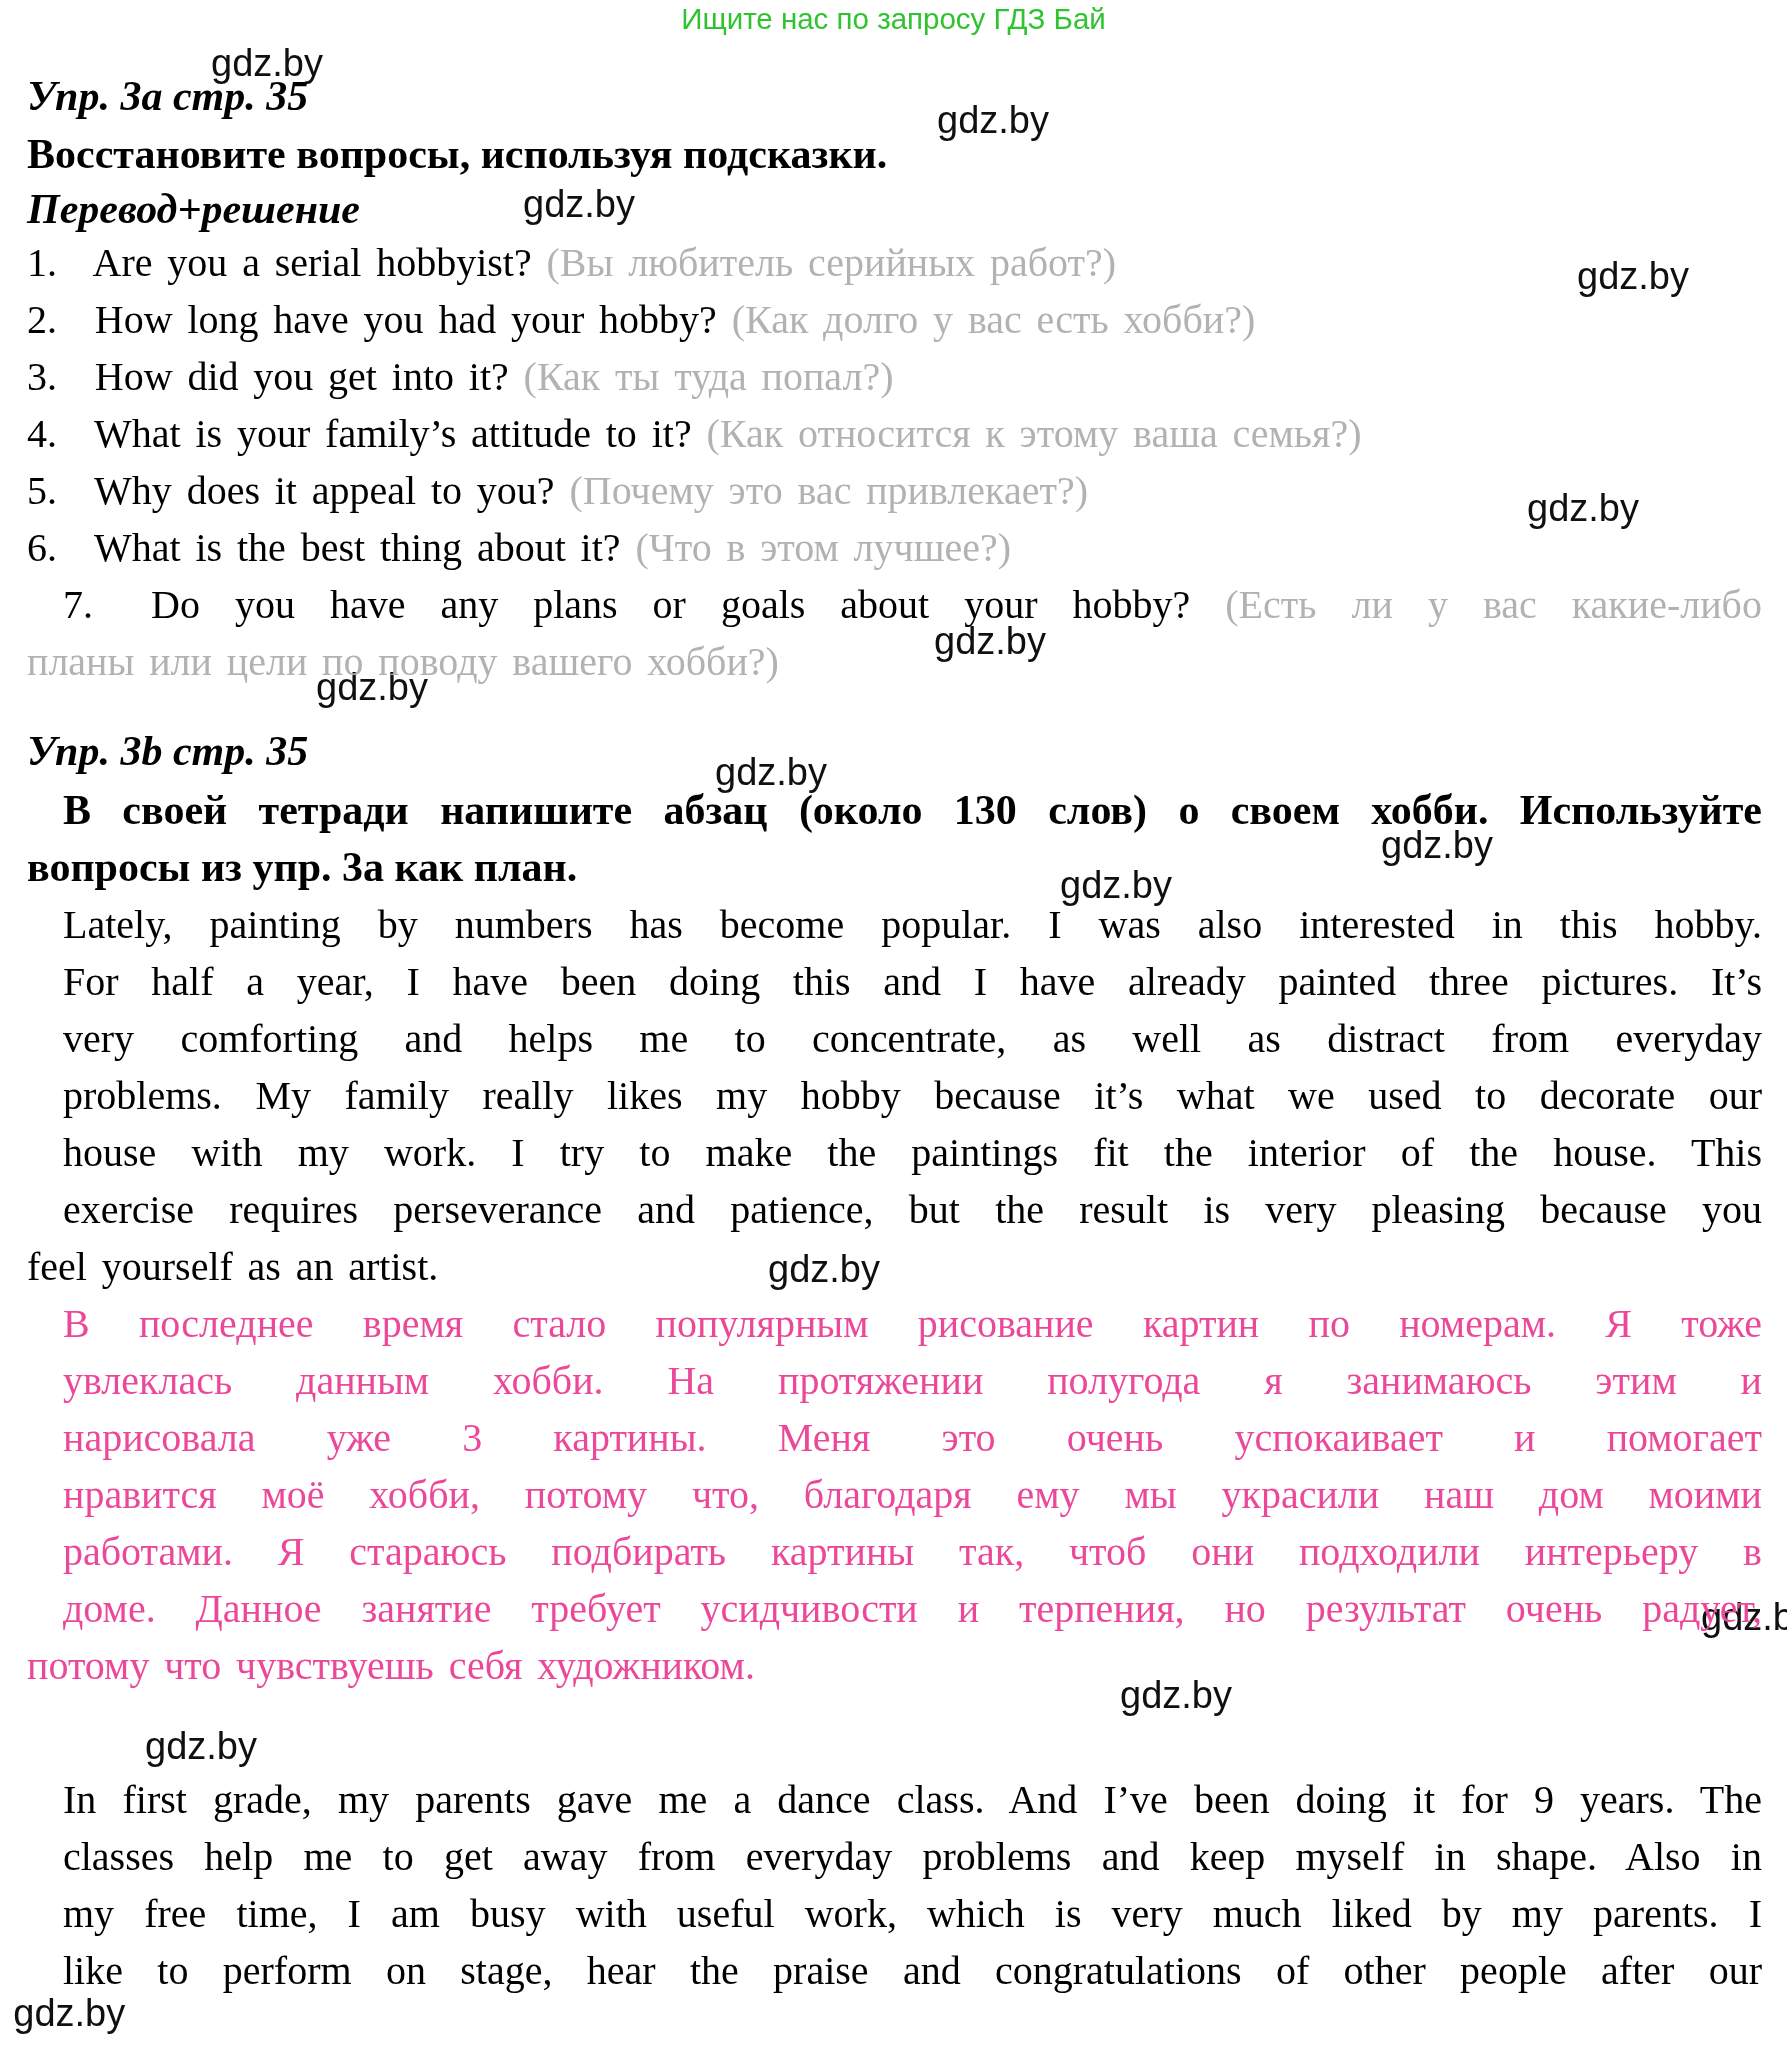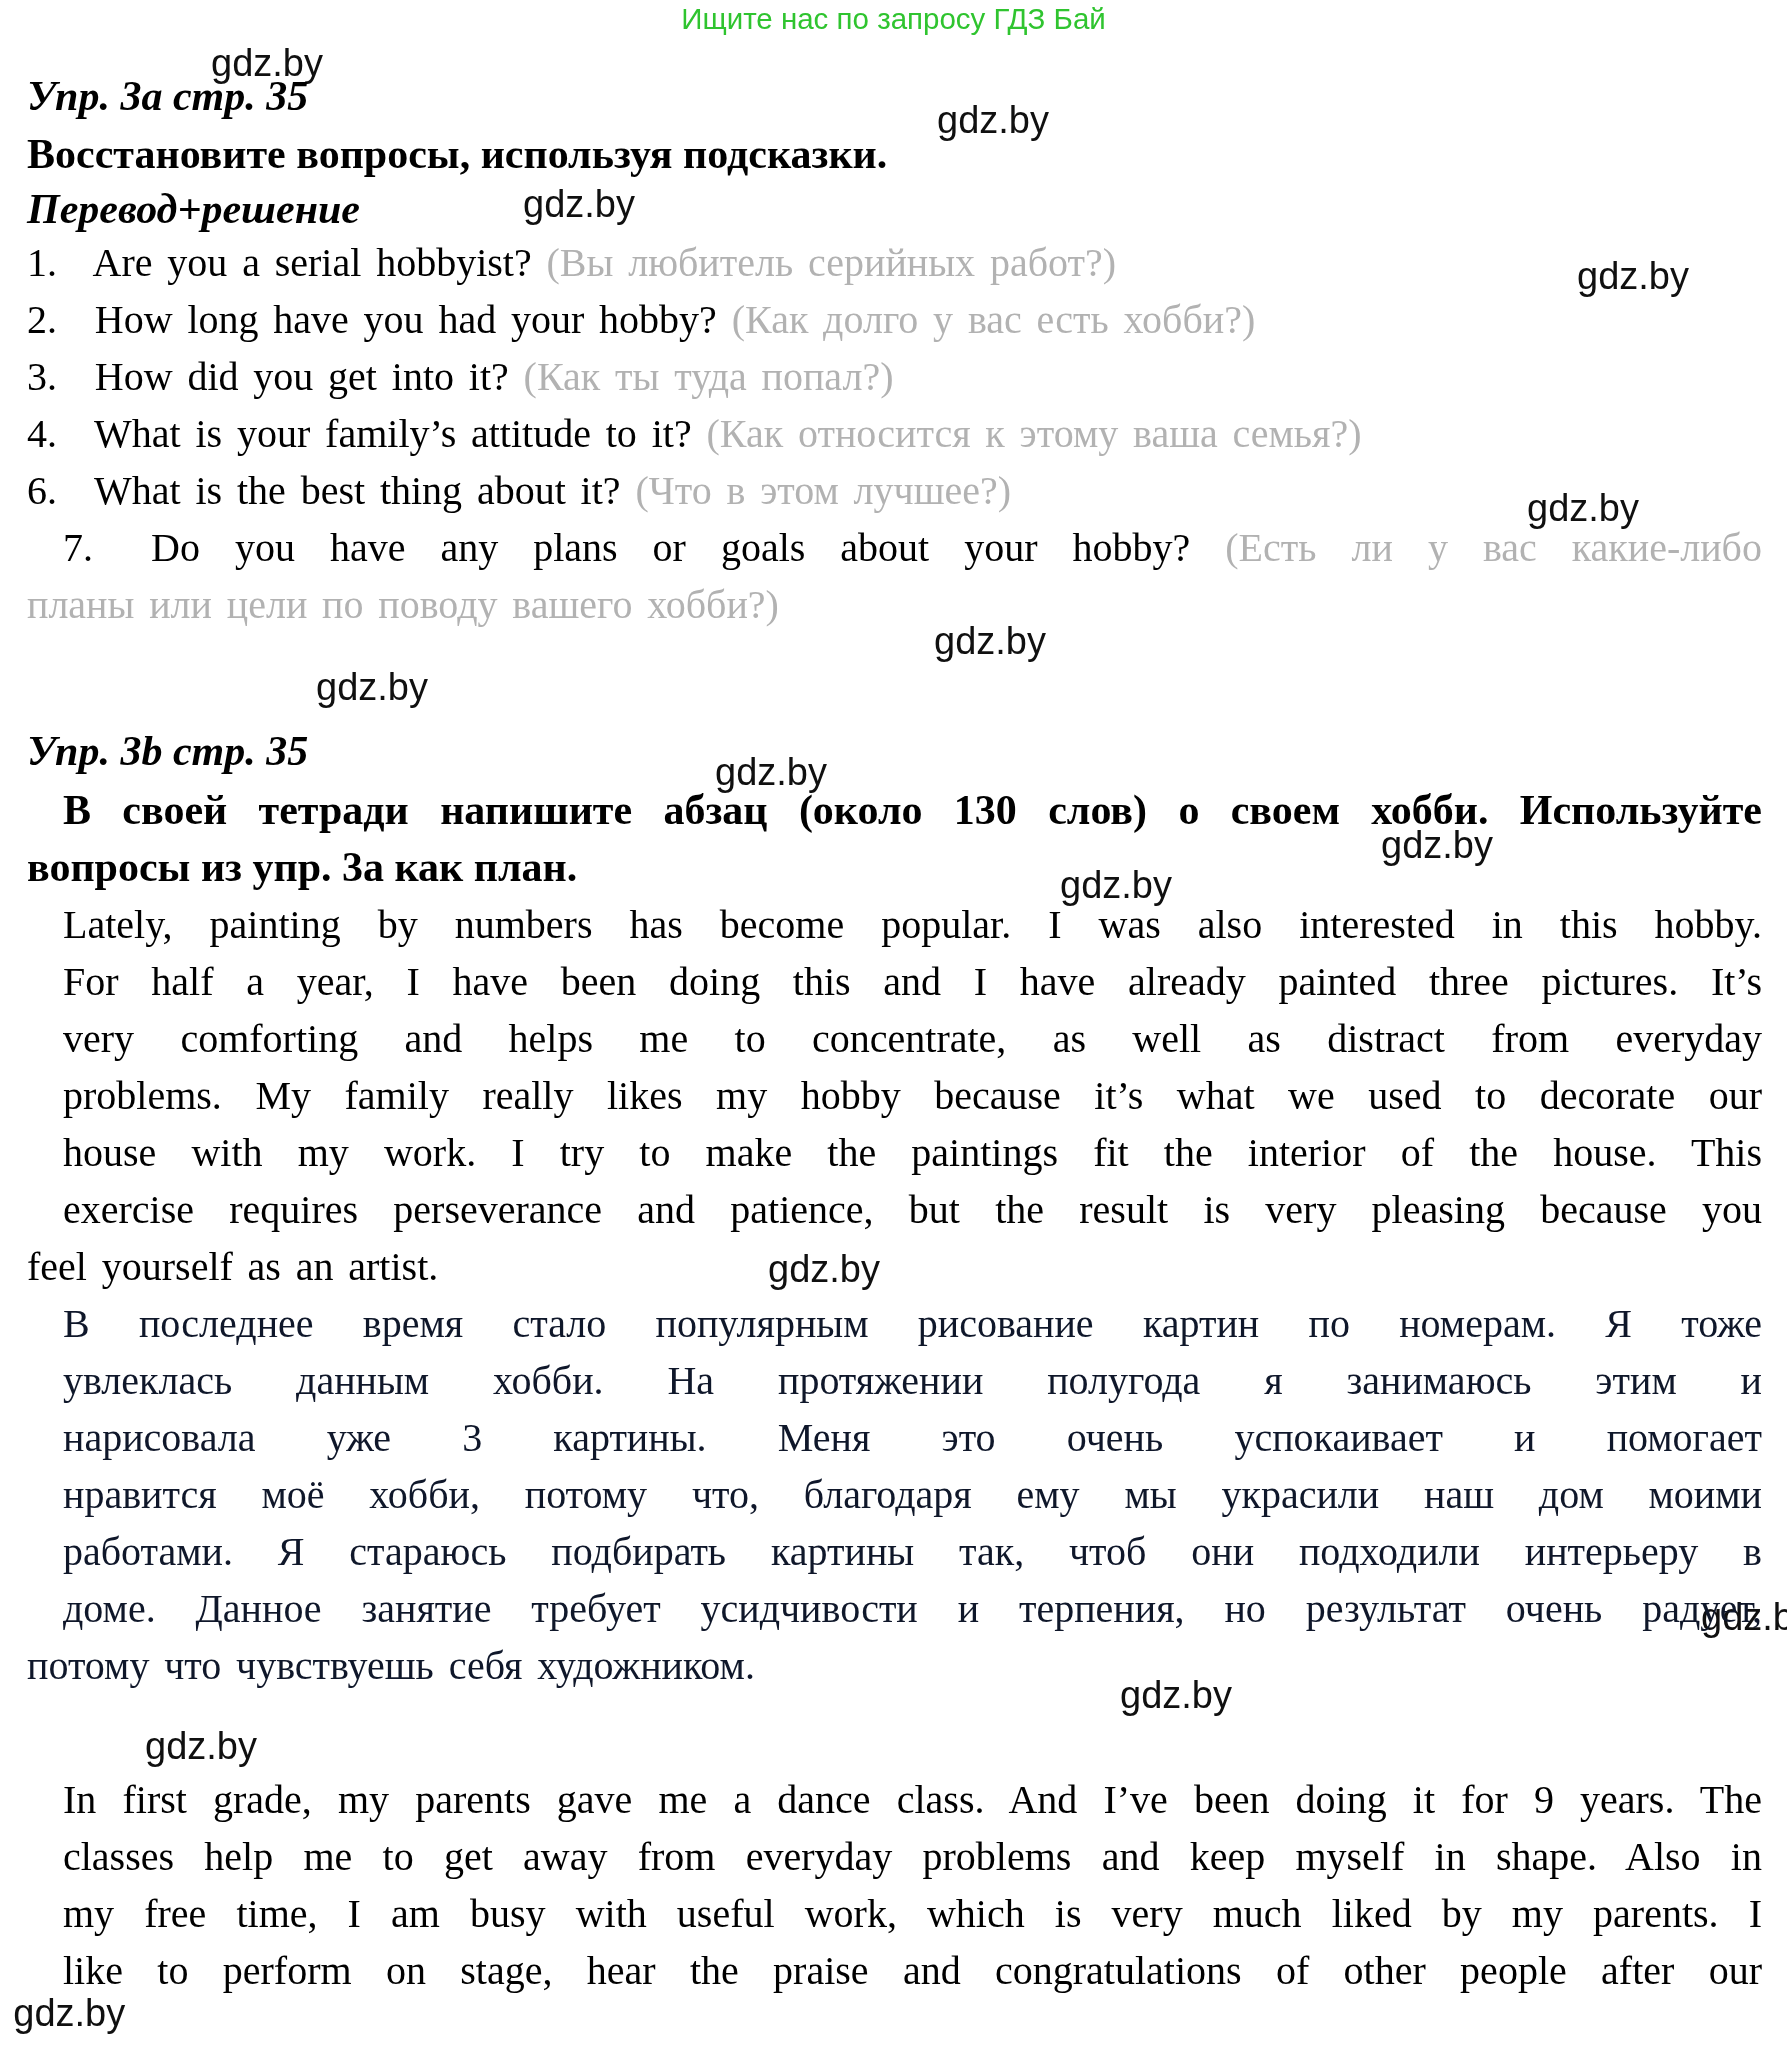--- a/index.html
+++ b/index.html
@@ -14,21 +14,21 @@
   .wm{
     position:absolute;font-family:"Liberation Sans",sans-serif;
     font-size:38px;color:#101010;white-space:nowrap;
   }
   .col{position:absolute;left:27px;width:1735px;}
   .h-bi{font-style:italic;font-weight:bold;font-size:42px;line-height:57px;}
   .h-b{font-weight:bold;font-size:42px;line-height:57px;}
   .txt{font-size:40px;line-height:57px;word-spacing:4.8px;}
   .jl{text-align:justify;text-align-last:justify;margin-left:36px;}
   .gray{color:#b2b2b2;}
-  .pgray{color:#0f172a;}
+  .pgray{color:#ec4899;}
   .num{display:inline-block;width:53px;}
   .footer{
     position:absolute;top:2013px;left:0;width:100%;text-align:center;
     font-family:"Liberation Sans",sans-serif;font-size:29.5px;color:#542e91;
     word-spacing:9.5px;
     margin-top:38px;
   }
 </style>
 </head>
 <body>
@@ -53,20 +53,21 @@
 
 <div class="col h-bi" style="top:68px">Упр. 3а стр. 35</div>
 <div class="col h-b" style="top:126px">Восстановите вопросы, используя подсказки.</div>
 <div class="col h-bi" style="top:181px">Перевод+решение</div>
 
 <div class="col txt" style="top:234px">
   <div><span class="num">1.</span> <span>Are you a serial hobbyist?</span> <span class="gray">(Вы любитель серийных работ?)</span></div>
   <div><span class="num">2.</span> <span>How long have you had your hobby?</span> <span class="gray">(Как долго у вас есть хобби?)</span></div>
   <div><span class="num">3.</span> <span>How did you get into it?</span> <span class="gray">(Как ты туда попал?)</span></div>
   <div><span class="num">4.</span> <span>What is your family’s attitude to it?</span> <span class="gray">(Как относится к этому ваша семья?)</span></div>
+  <div><span class="num">5.</span> <span>Why does it appeal to you?</span> <span class="gray">(Почему это вас привлекает?)</span></div>
   <div><span class="num">6.</span> <span>What is the best thing about it?</span> <span class="gray">(Что в этом лучшее?)</span></div>
   <div class="jl"><span class="num">7.</span> <span>Do you have any plans or goals about your hobby?</span> <span class="gray">(Есть ли у вас какие-либо</span></div>
   <div class="gray">планы или цели по поводу вашего хобби?)</div>
 </div>
 
 <div class="col h-bi" style="top:723px">Упр. 3b стр. 35</div>
 
 <div class="col h-b" style="top:782px">
   <div class="jl">В своей тетради напишите абзац (около 130 слов) о своем хобби. Используйте</div>
   <div>вопросы из упр. 3а как план.</div>

